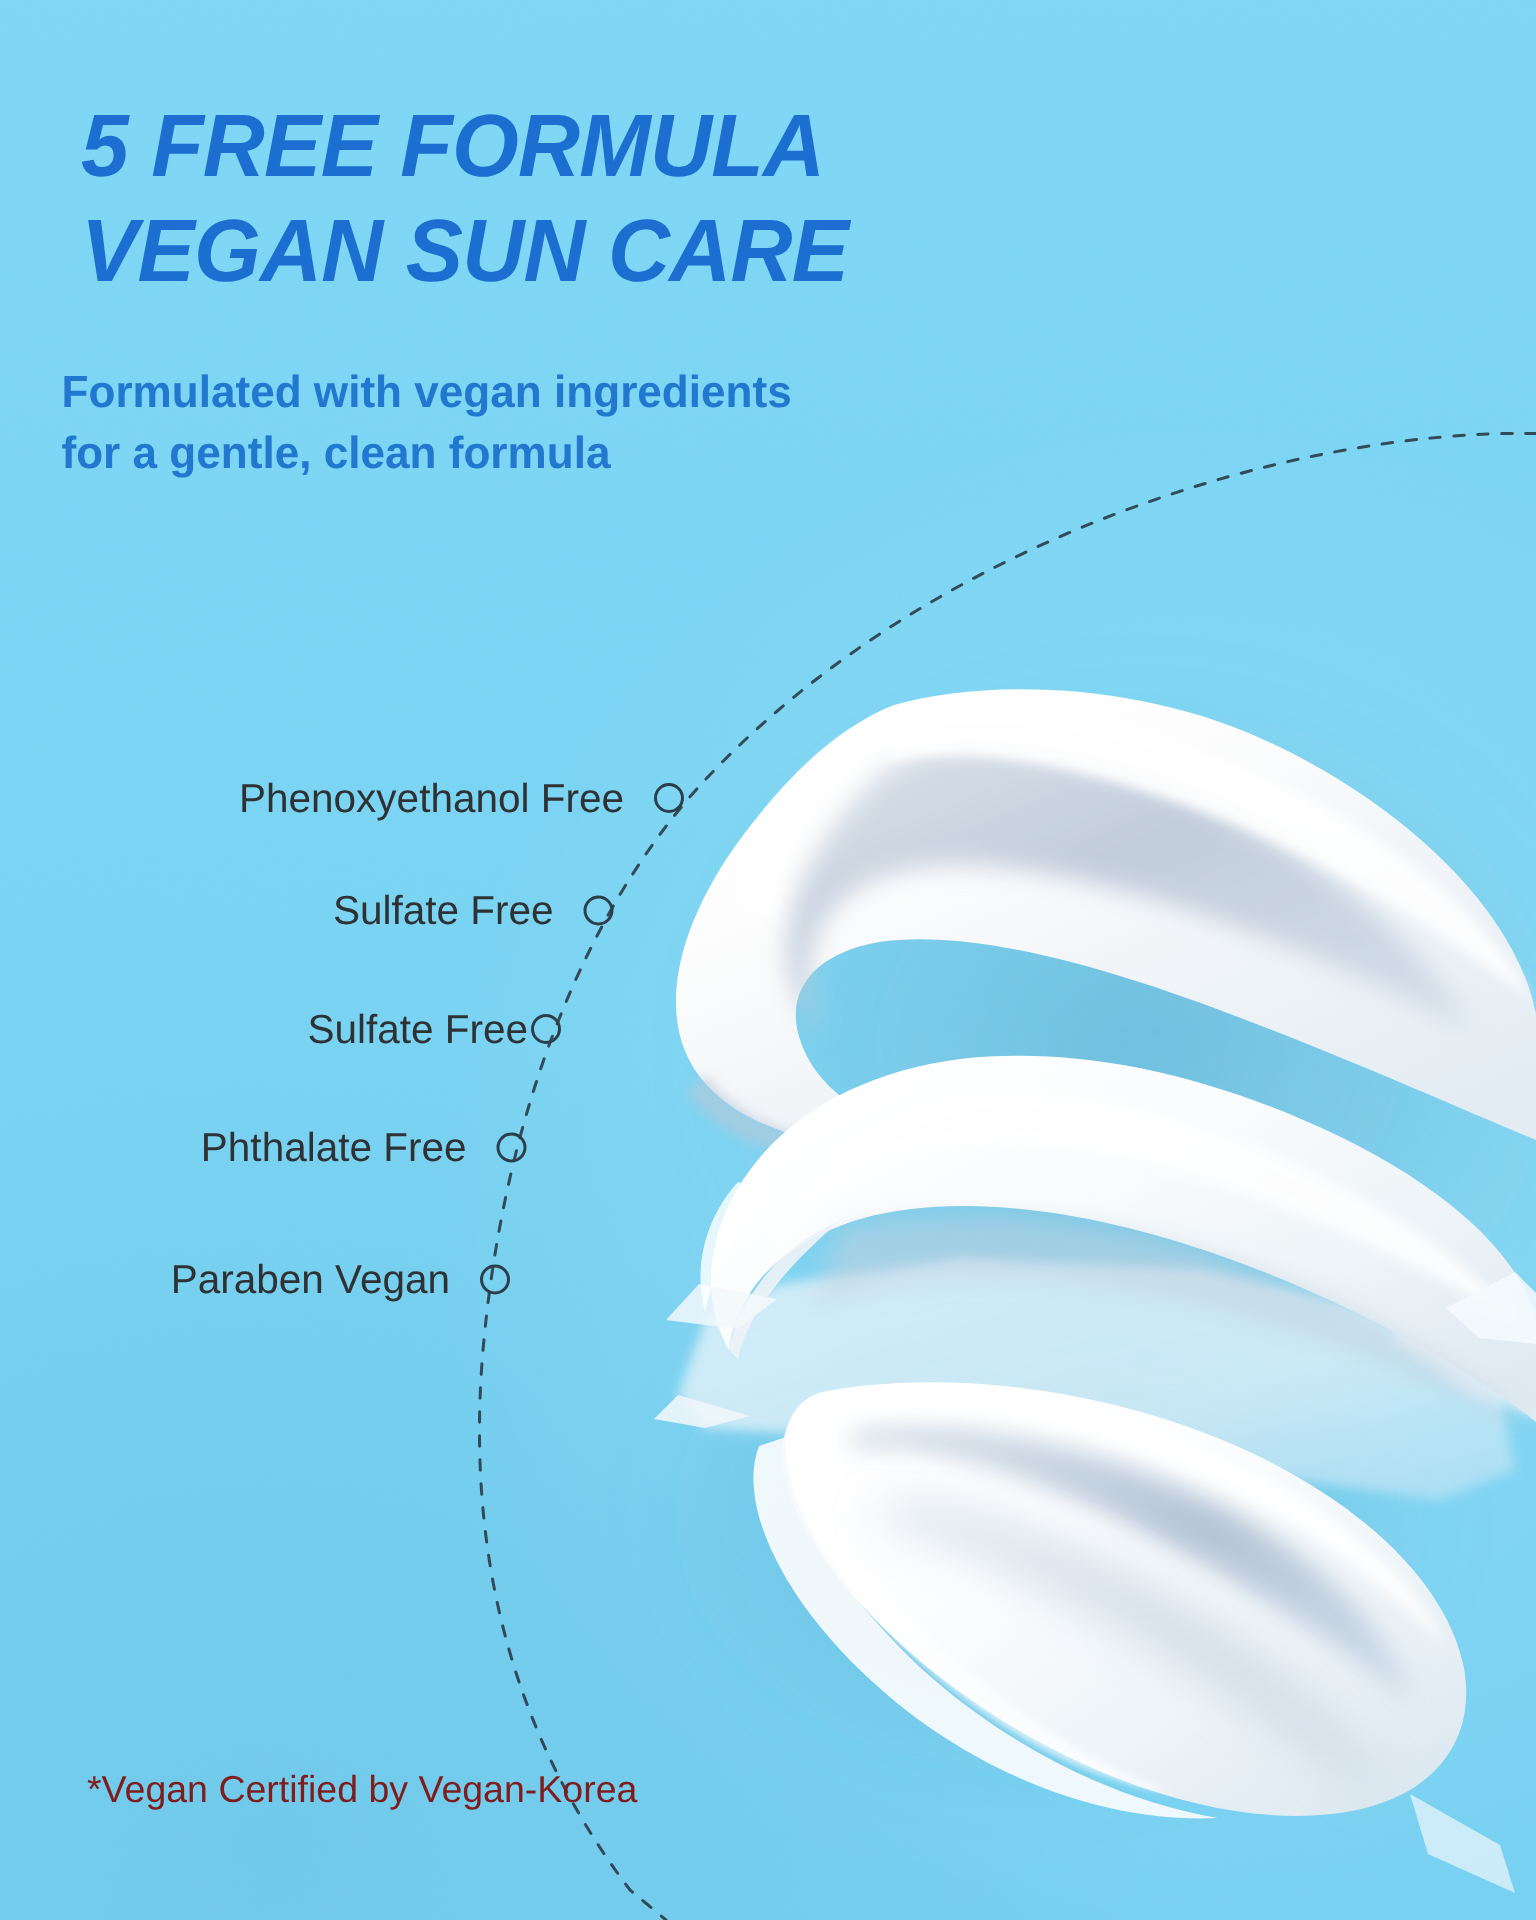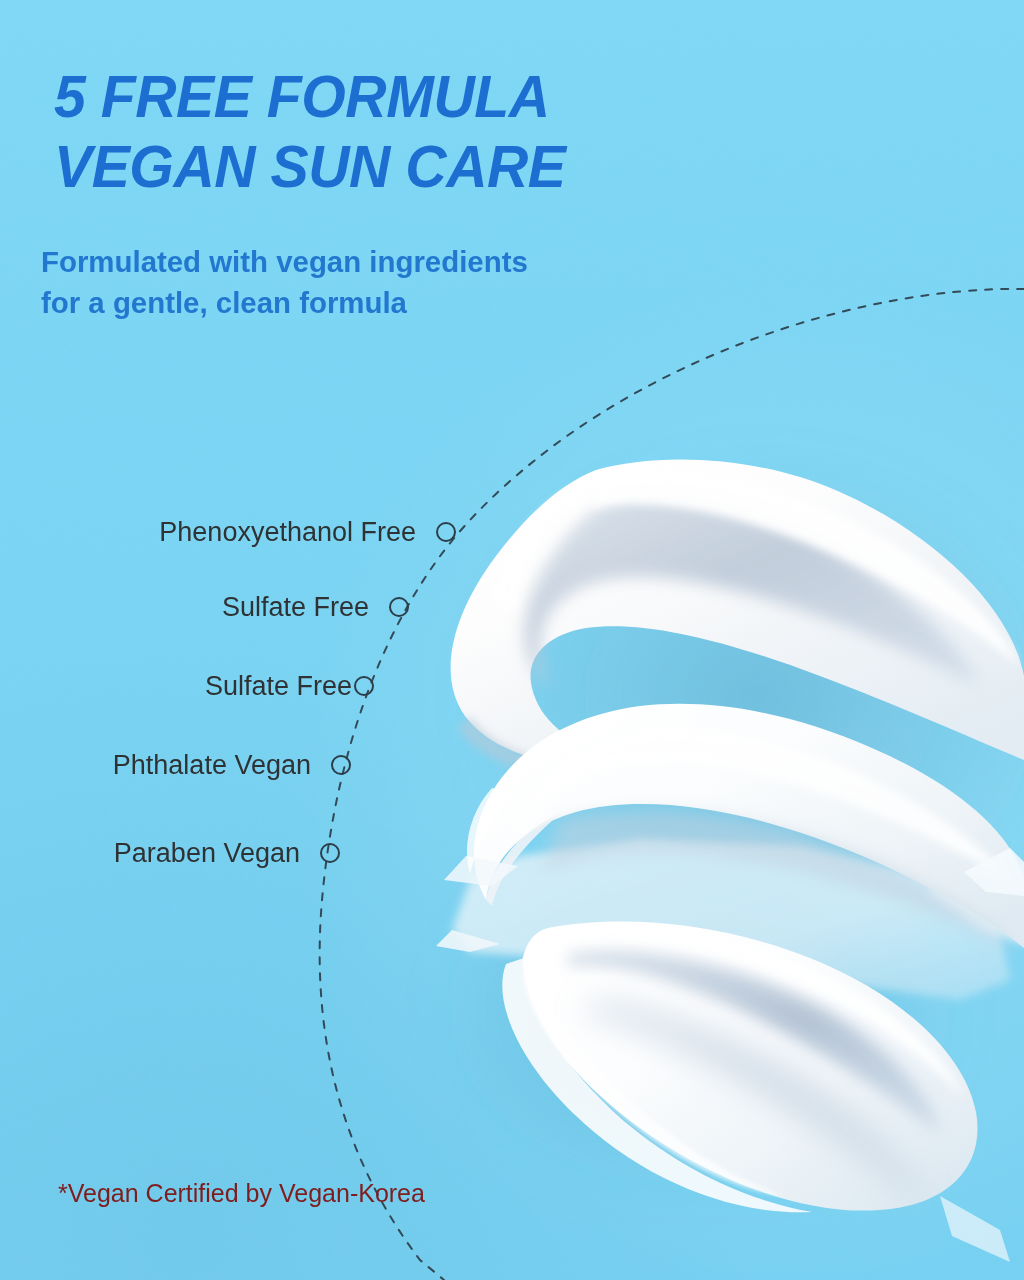--- a/index.html
+++ b/index.html
@@ -312,19 +312,19 @@
         <circle cx="364" cy="686" r="9" fill="none" stroke="#2c3e4a" stroke-width="2"></circle>
         <circle cx="341" cy="765" r="9" fill="none" stroke="#2c3e4a" stroke-width="2"></circle>
         <circle cx="330" cy="853" r="9" fill="none" stroke="#2c3e4a" stroke-width="2"></circle>
       </g>
   </svg>
 
   <div id="claim-labels">
       <div class="claim-label" style="right: 608px; top: 532px;">Phenoxyethanol Free</div>
       <div class="claim-label" style="right: 655px; top: 607px;">Sulfate Free</div>
       <div class="claim-label" style="right: 672px; top: 686px;">Sulfate Free</div>
-      <div class="claim-label" style="right: 713px; top: 765px;">Phthalate Vegan</div>
+      <div class="claim-label" style="right: 713px; top: 765px;">Phthalate Free</div>
       <div class="claim-label" style="right: 724px; top: 853px;">Paraben Vegan</div>
     </div>
 
   <div id="footnote">*Vegan Certified by Vegan-Korea</div>
 
 </div>
 
 </body></html>

